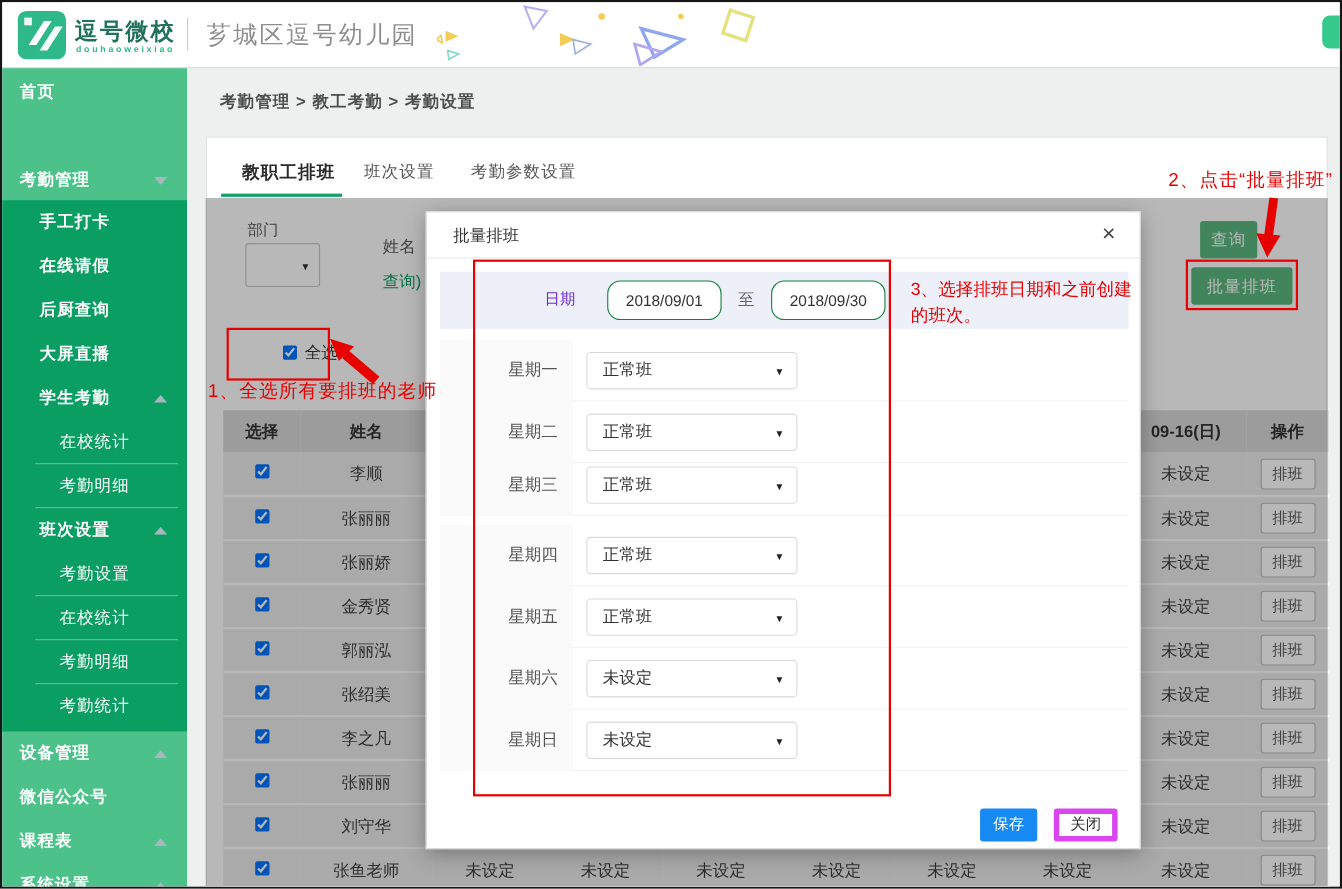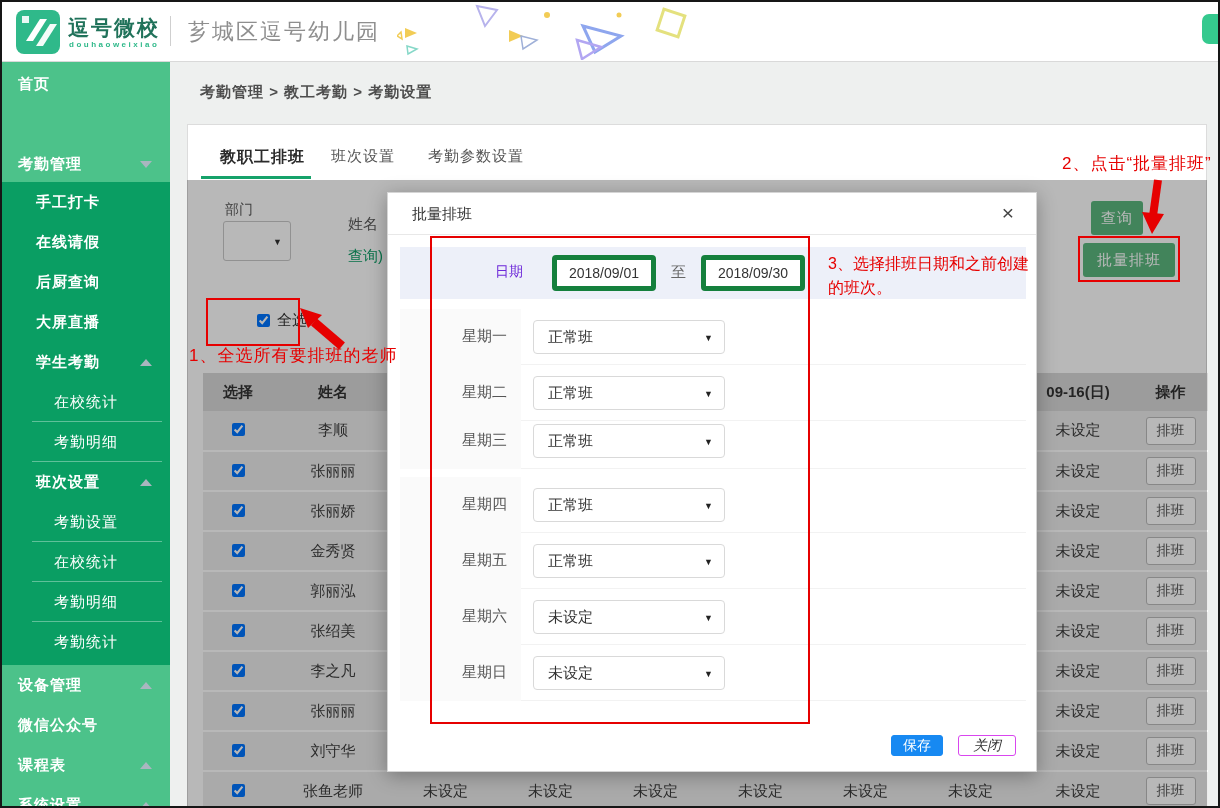--- a/index.html
+++ b/index.html
@@ -53,29 +53,29 @@
   
   .overlay { position:absolute; left:185px; top:178px; width:1020px; height:630px; background:rgba(0,0,0,0.28); z-index:6; }
 
   
   .modal { position:absolute; left:385px; top:190px; width:650px; height:580px; background:#fff; border:1px solid #d5d5d5; box-shadow:0 4px 18px rgba(0,0,0,0.3); z-index:10; }
   .mhdr { position:absolute; left:0; top:0; width:100%; height:42px; border-bottom:1px solid #e8e8e8; }
   .mtitle { position:absolute; left:24px; top:12px; font-size:15px; color:#333; }
   .mclose { position:absolute; right:22px; top:8px; font-size:21px; color:#444; cursor:pointer; }
   .dateband { position:absolute; left:12px; top:54px; width:626px; height:52px; background:#edf0f9; }
   .dlabel { position:absolute; left:95px; top:16px; font-size:14px; font-weight:normal; color:#6d28d9; }
-  .dinput { position:absolute; top:8px; width:104px; height:36px; border:5px solid #15803d; border-radius:4px; text-align:center; font-size:14px; color:#333; background:#fff; font-family:"Liberation Sans",sans-serif; }
+  .dinput { position:absolute; top:8px; width:104px; height:36px; border:1px solid #15803d; border-radius:12px; text-align:center; font-size:14px; color:#333; background:#fff; font-family:"Liberation Sans",sans-serif; }
   .tolabel { position:absolute; left:271px; top:16px; font-size:15px; color:#666; }
   .wrow { position:absolute; left:12px; width:626px; height:56px; border-bottom:1px solid #f2f2f2; }
   .wlabel { position:absolute; left:0; top:0; width:121px; height:56px; background:#fafafa; font-size:15px; color:#555; text-align:right; padding:18px 14px 0 0; }
   .wselect { position:absolute; left:133px; top:11px; width:192px; height:34px; border:1px solid #d9d9d9; border-radius:4px; background:#fff; font-size:15px; color:#333; line-height:32px; padding-left:14px; cursor:pointer; }
   .wselect .caret { position:absolute; right:11px; top:1px; font-size:9px; color:#222; }
-  .mfbtn { position:absolute; top:542px; height:21px; border-radius:3px; font-size:14px; cursor:pointer; font-family:"Liberation Sans",sans-serif; }
+  .mfbtn { position:absolute; top:542px; height:30px; border-radius:3px; font-size:14px; cursor:pointer; font-family:"Liberation Sans",sans-serif; }
   .savebtn { left:503px; width:52px; background:#1789f2; border:1px solid #1789f2; color:#fff; }
-  .closebtn { left:570px; width:58px; background:#fff; border:1px solid #d946ef; color:#333;font-style:italic; }
+  .closebtn { left:570px; width:58px; background:#fff; border:5px solid #d946ef; color:#333; }
 
   
   .anno { z-index:30; position:absolute; color:#e60000; }
   .redbox { position:absolute; border:2px solid #e60000; z-index:30; }
   .atext { font-size:17px; letter-spacing:1px; }
 </style>
 </head>
 <body>
 
 <div class="frame">

